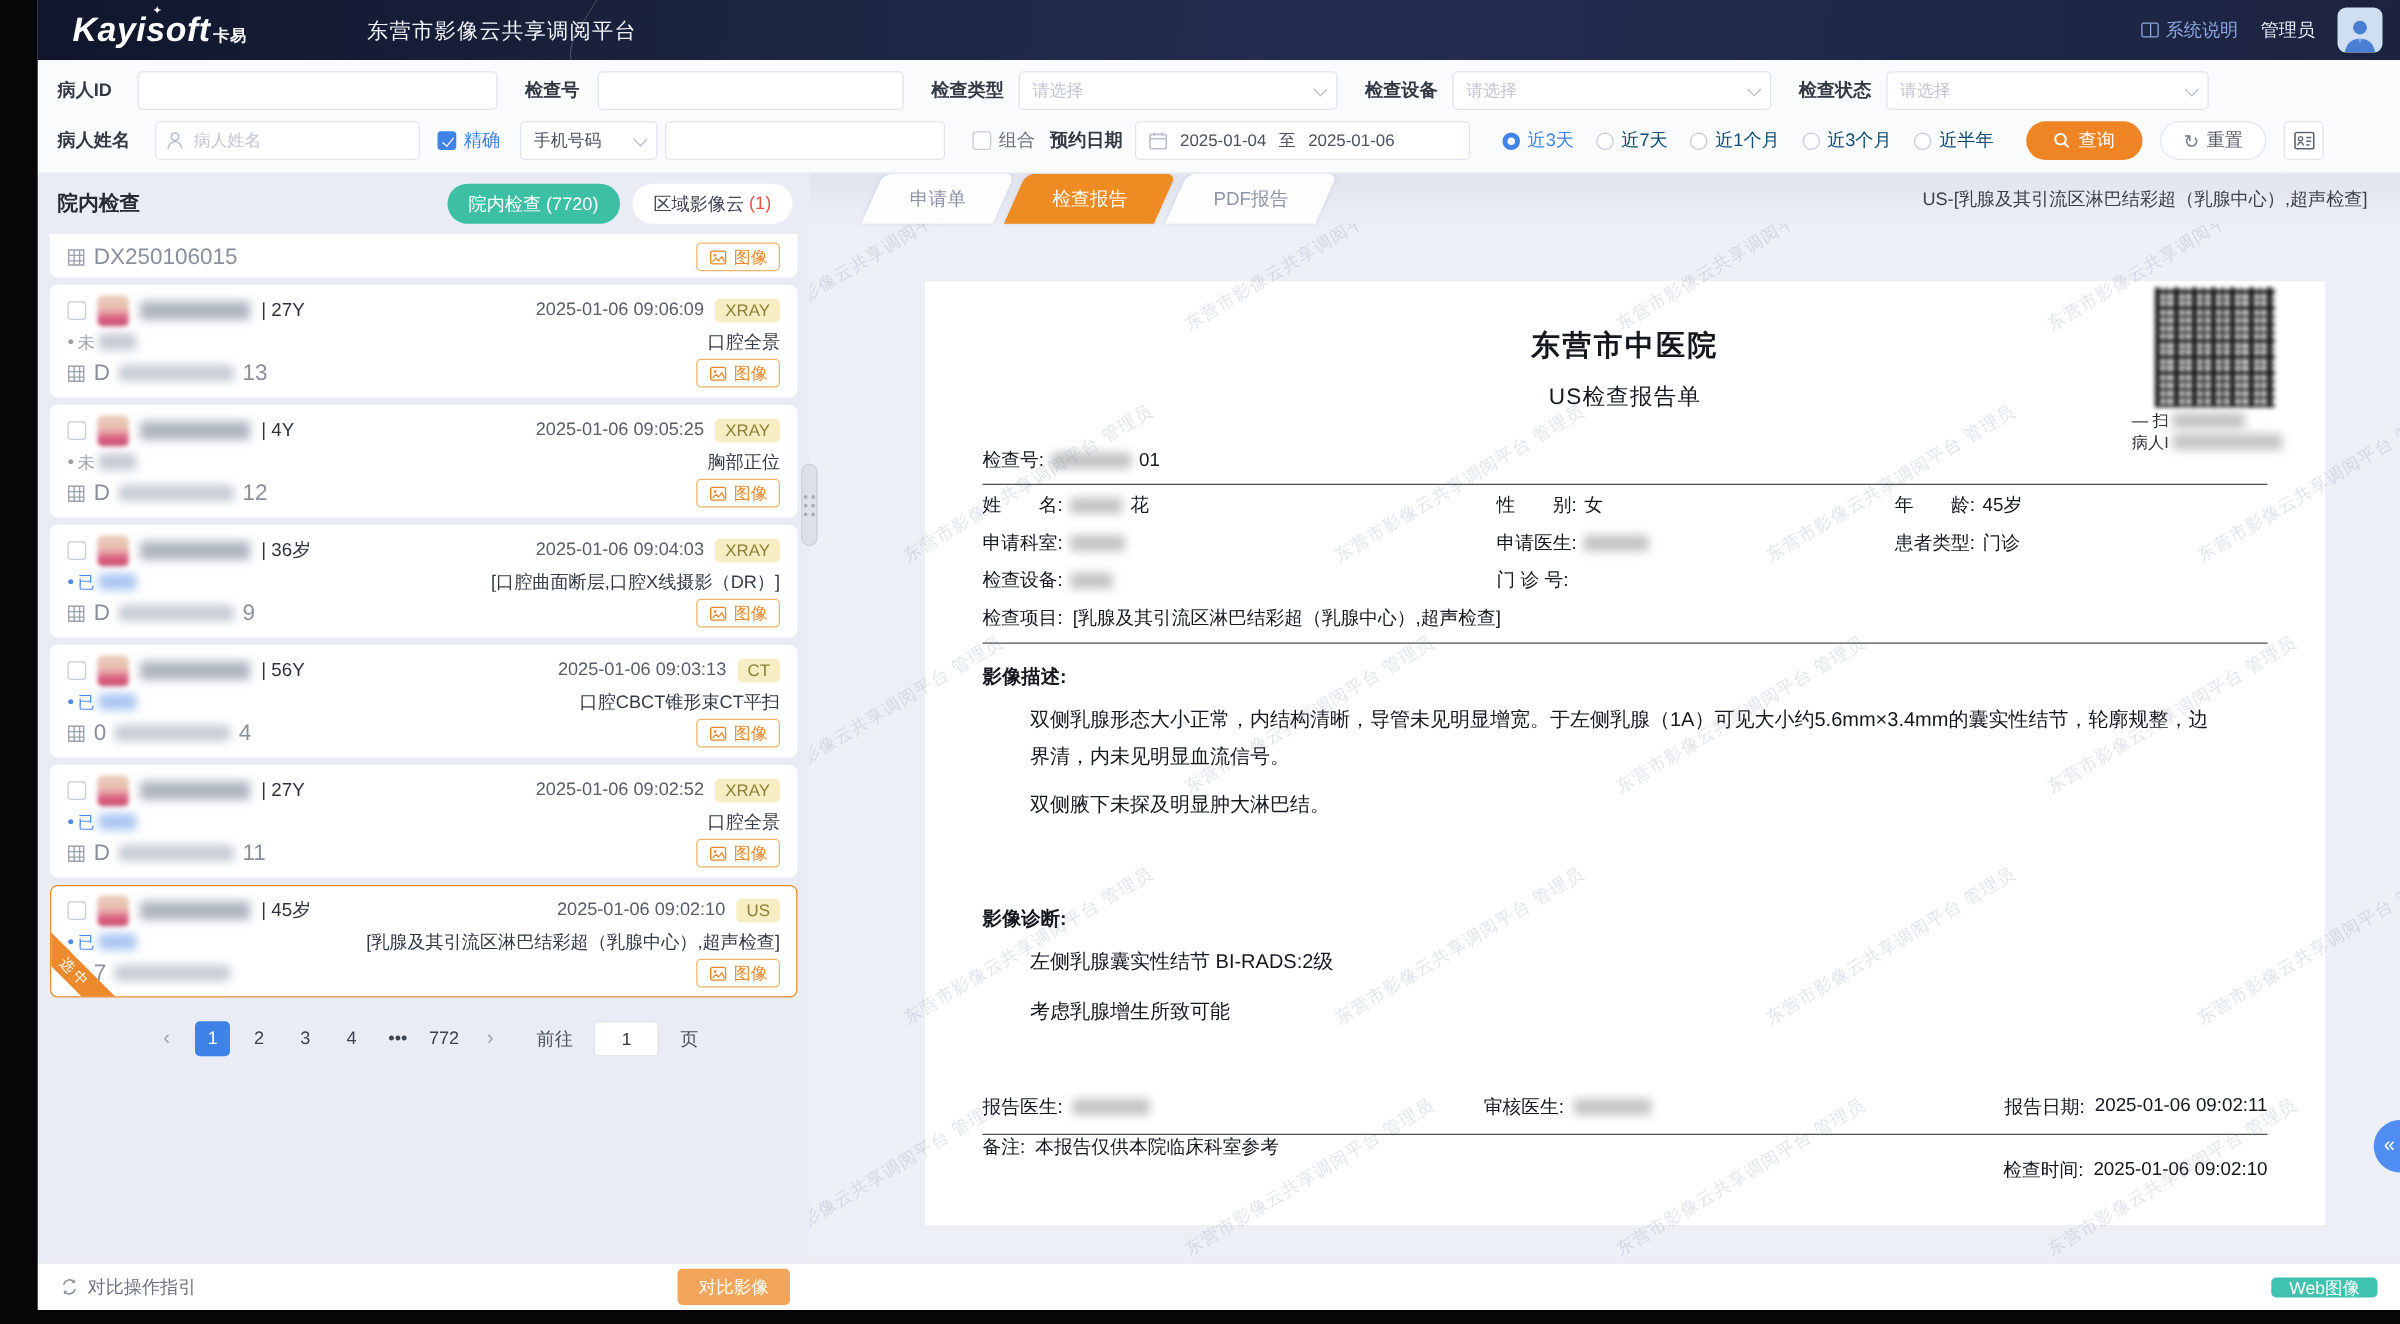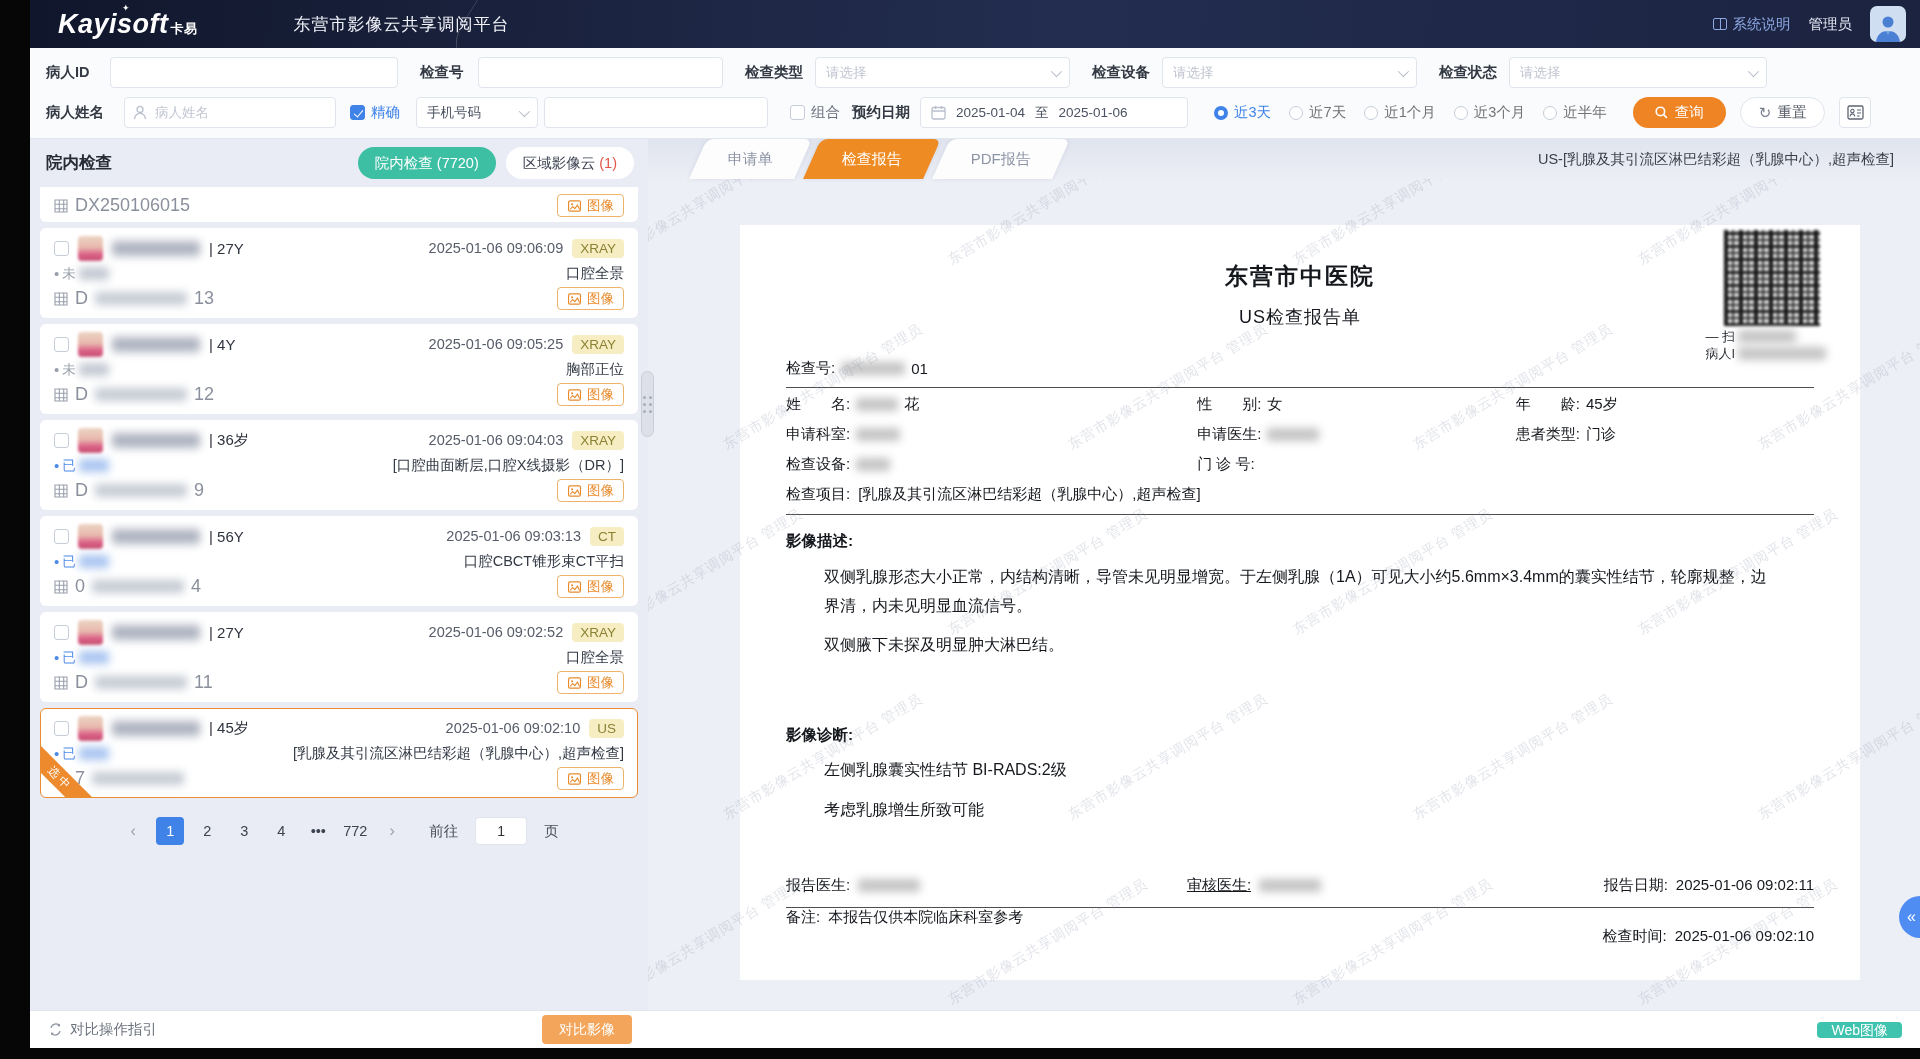--- a/index.html
+++ b/index.html
@@ -43,21 +43,21 @@
   .cbx.checked::after { content:""; position:absolute; left:4.5px; top:1.5px; width:4px; height:8px;
     border-right:1.8px solid #fff; border-bottom:1.8px solid #fff; transform:rotate(40deg); }
   .exact-lb { color:#3f83e8; font-size:14.5px; margin-left:6px; }
   .combo-lb { color:#6a707c; font-size:14.5px; margin-left:6px; }
   .name-wrap { position:relative; }
   .name-wrap svg { position:absolute; left:9px; top:8px; }
   .name-wrap input { padding-left:30px; width:212px; }
   .cal-ic { flex:0 0 15px; }
   .datebox { gap:10px; color:#4a5160; width:268px; }
   .rgroup { display:flex; align-items:center; gap:18px; margin-left:26px; }
-  .ritem { display:flex; align-items:center; gap:6px; font-size:14.5px; color:#737373; cursor:pointer; }
+  .ritem { display:flex; align-items:center; gap:6px; font-size:14.5px; color:#0c4a6e; cursor:pointer; }
   .rdo { width:14px; height:14px; border-radius:50%; border:1px solid #c6ccd8; background:#fff; }
   .ritem.sel { color:#3f83e8; }
   .ritem.sel .rdo { border:4px solid #3f83e8; }
   .btn-search { margin-left:26px; height:31px; padding:0 22px; background:#ee8423; color:#fff;
     border:none; border-radius:16px; font-size:14.5px; display:flex; align-items:center; gap:7px; cursor:pointer; }
   .btn-reset { margin-left:14px; height:31px; padding:0 18px; background:#fff; color:#555b66;
     border:1px solid #e0e4ec; border-radius:16px; font-size:14.5px; display:flex; align-items:center; gap:6px; cursor:pointer; }
   .reset-ic { font-size:15px; color:#7a808c; }
   .btn-view { margin-left:14px; width:32px; height:31px; background:#fff; border:1px solid #e0e4ec;
     border-radius:4px; display:flex; align-items:center; justify-content:center; cursor:pointer; }
@@ -152,21 +152,21 @@
   .ic1 { flex:0 0 40%; display:flex; align-items:center; gap:6px; }
   .ic2 { flex:0 0 31%; display:flex; align-items:center; gap:6px; }
   .ic3 { flex:1; display:flex; align-items:center; gap:6px; }
   .rp-sec-title { font-size:15.5px; font-weight:bold; margin-top:16px; }
   .rp-para { margin:10px 40px 0 38px; font-size:16px; line-height:1.82; max-width:1010px; }
   .diag-block { margin-top:66px; }
   .diag-block .rp-para { line-height:1.95; margin-top:8px; }
   .page-footer { position:absolute; left:46px; right:46px; bottom:34px; font-size:15px; }
   .pf-row { display:flex; align-items:center; }
   .pf-c1 { flex:0 0 39%; display:flex; gap:8px; align-items:center; }
-  .pf-c2 { flex:1; display:flex; gap:8px; align-items:center;text-decoration:underline; }
+  .pf-c2 { flex:1; display:flex; gap:8px; align-items:center; }
   .pf-c3 { white-space:nowrap; display:flex; gap:8px; }
   .page-footer .rp-hr { margin-top:12px; }
   .pf-note-row { margin-top:0; display:flex;flex-direction:column; }
 
   .float-arrow { position:absolute; right:0; top:757px; width:21px; height:42px; background:#4f8df2;
     border-radius:21px 0 0 21px; display:flex; align-items:center; justify-content:center;
     color:#fff; z-index:9; cursor:pointer; }
   .float-arrow::before { content:"«"; font-size:16px; margin-left:4px; }
 
   
@@ -231,21 +231,21 @@
       <span class="flabel" style="width:78px">病人姓名</span>
       <span class="name-wrap">
         <svg width="14" height="15" viewBox="0 0 14 15">
           <circle cx="7" cy="4.4" r="3" fill="none" stroke="#b9bfcc" stroke-width="1.3"></circle>
           <path d="M1.5 14c.6-4 2.8-5.6 5.5-5.6s4.9 1.6 5.5 5.6" fill="none" stroke="#b9bfcc" stroke-width="1.3"></path>
         </svg>
         <input class="fctl" placeholder="病人姓名" style="">
       </span>
       <span class="cbx checked" style="margin-left:14px"></span>
       <span class="exact-lb">精确</span>
-      <div class="fctl fselect" style="width:122px; margin-left:16px; color:#4a5160">
+      <div class="fctl fselect" style="width:110px; margin-left:16px; color:#4a5160">
         <span>手机号码</span>
           <span class="chev"></span>
       </div>
       <input class="fctl" style="width: 224px; margin-left: 6px;">
       <span class="cbx" style="margin-left:22px"></span>
       <span class="combo-lb">组合</span>
       <span class="flabel" style="margin-left:12px">预约日期</span>
       <div class="fctl datebox" style="margin-left:10px">
         <svg class="cal-ic" width="15" height="15" viewBox="0 0 15 15">
           <rect x="1" y="2.5" width="13" height="11.5" rx="1.5" fill="none" stroke="#b9bfcc" stroke-width="1.3"></rect>

